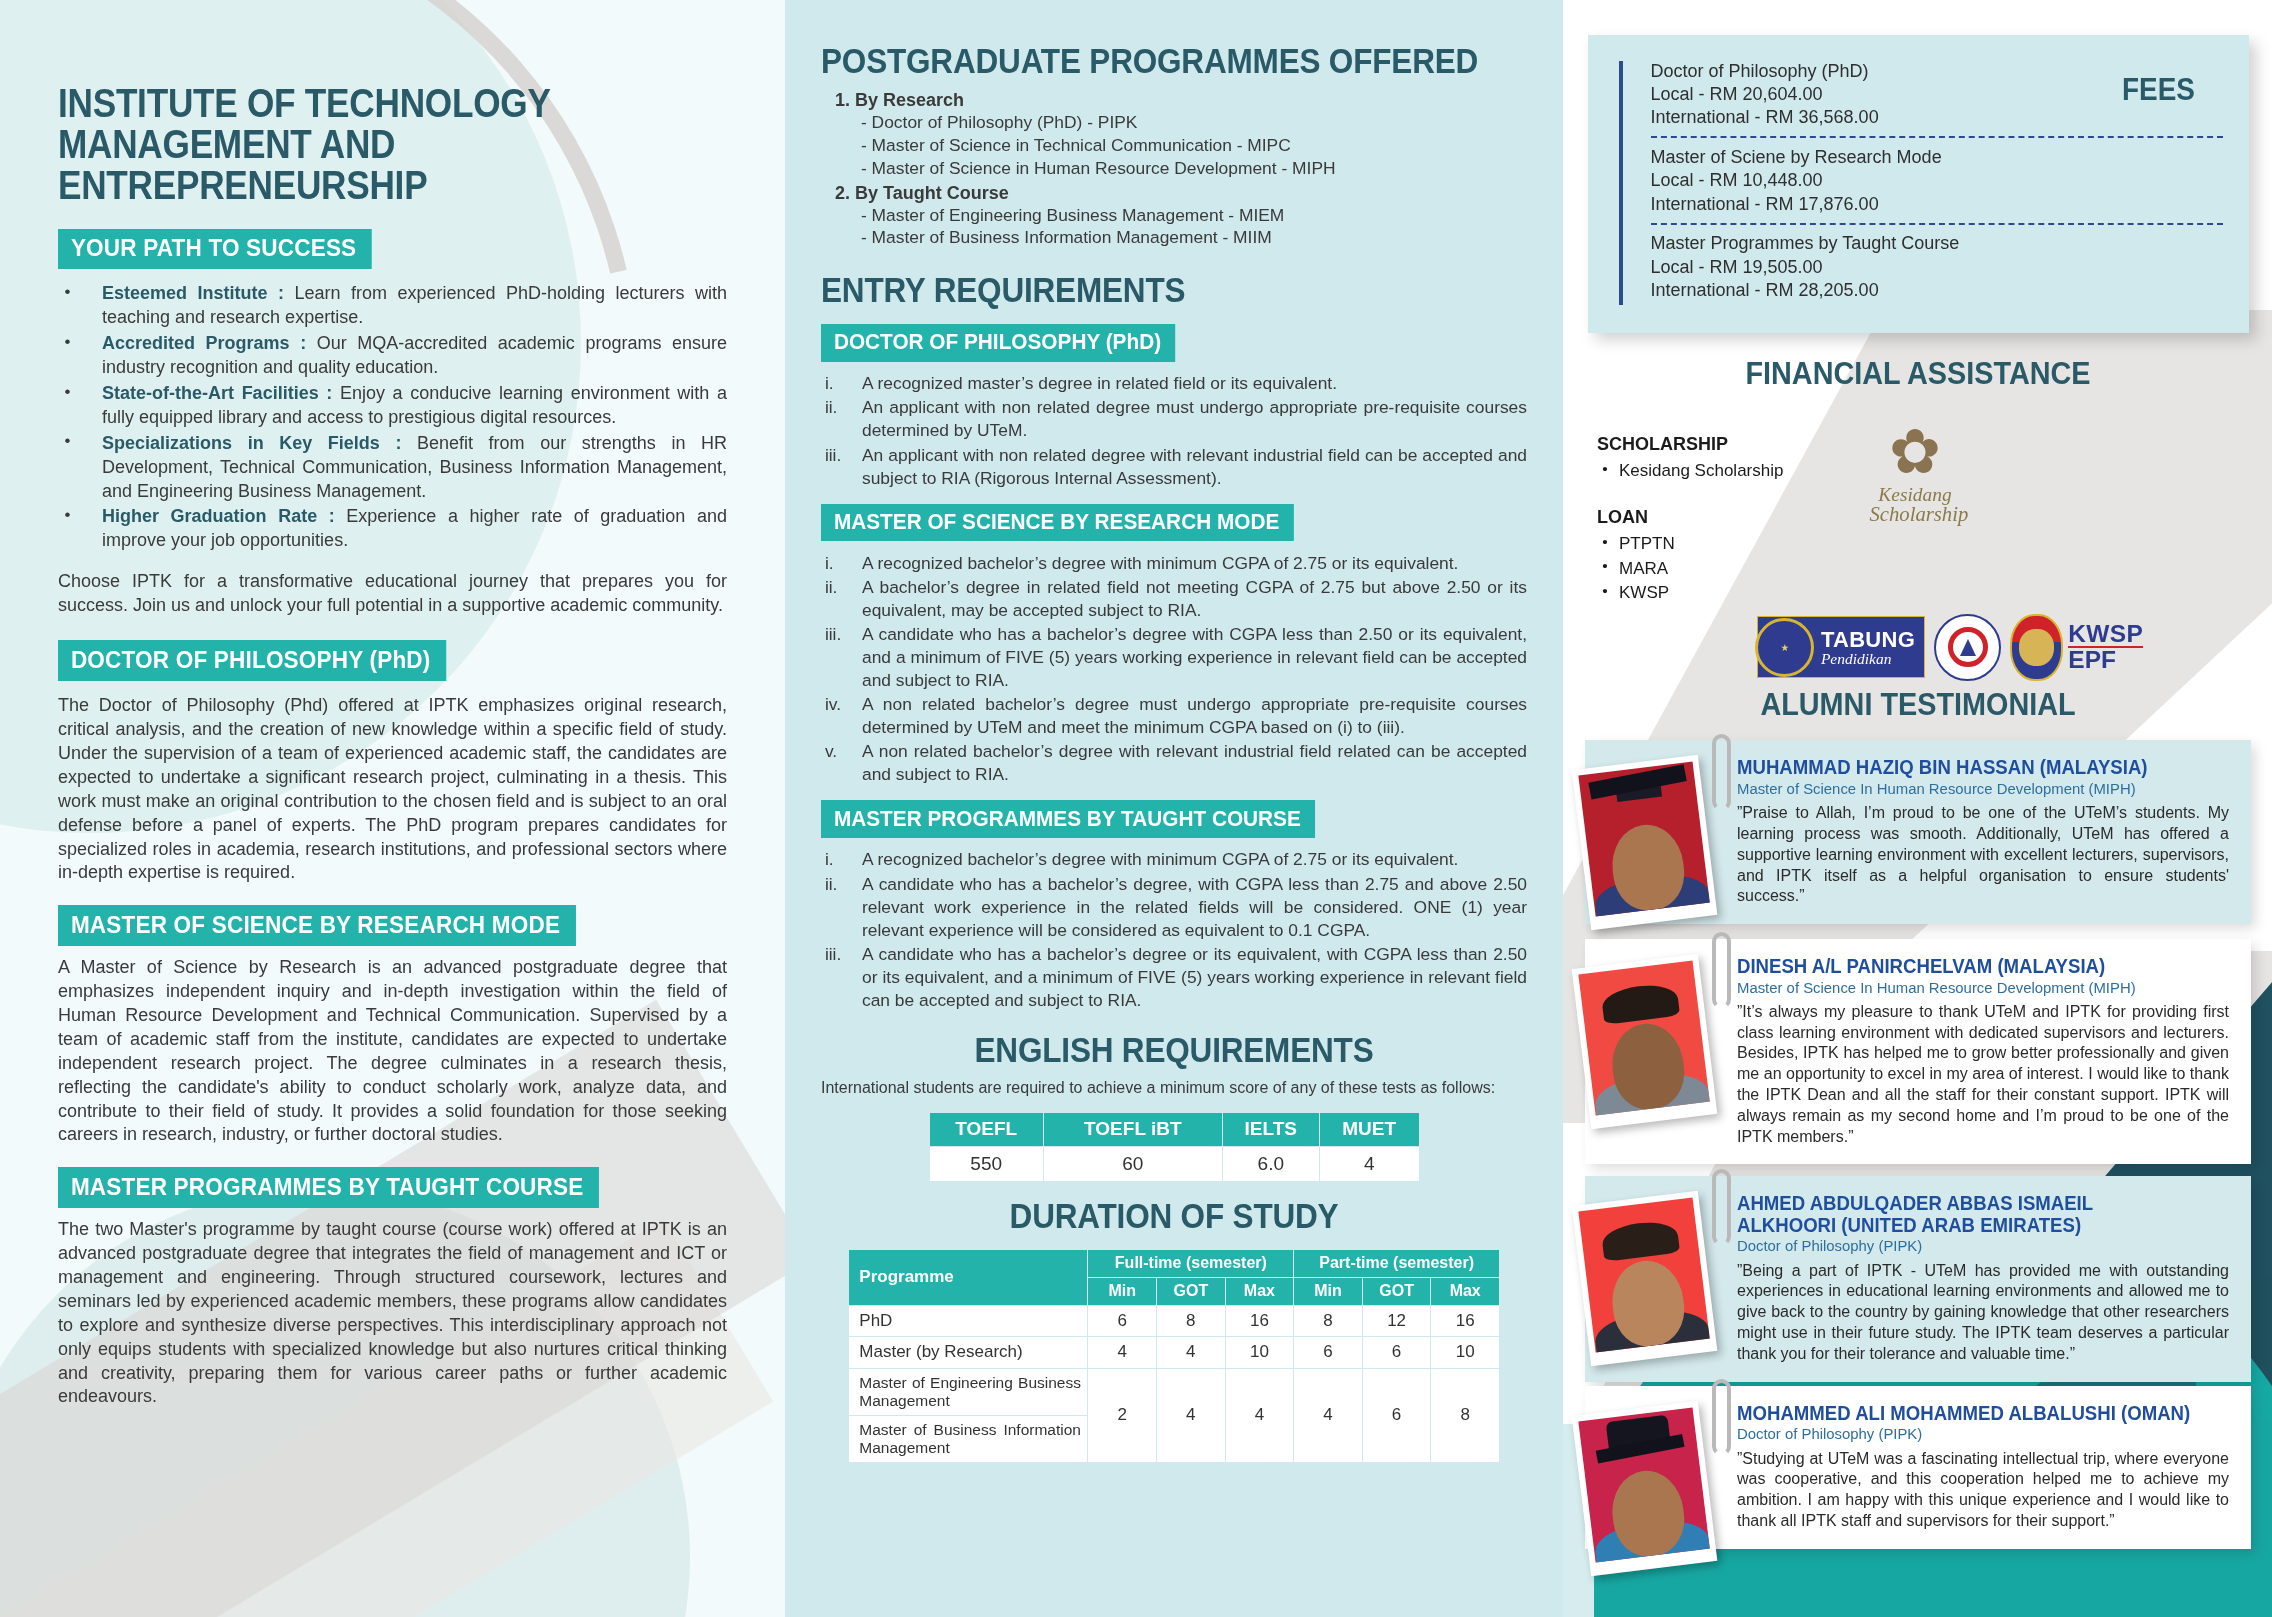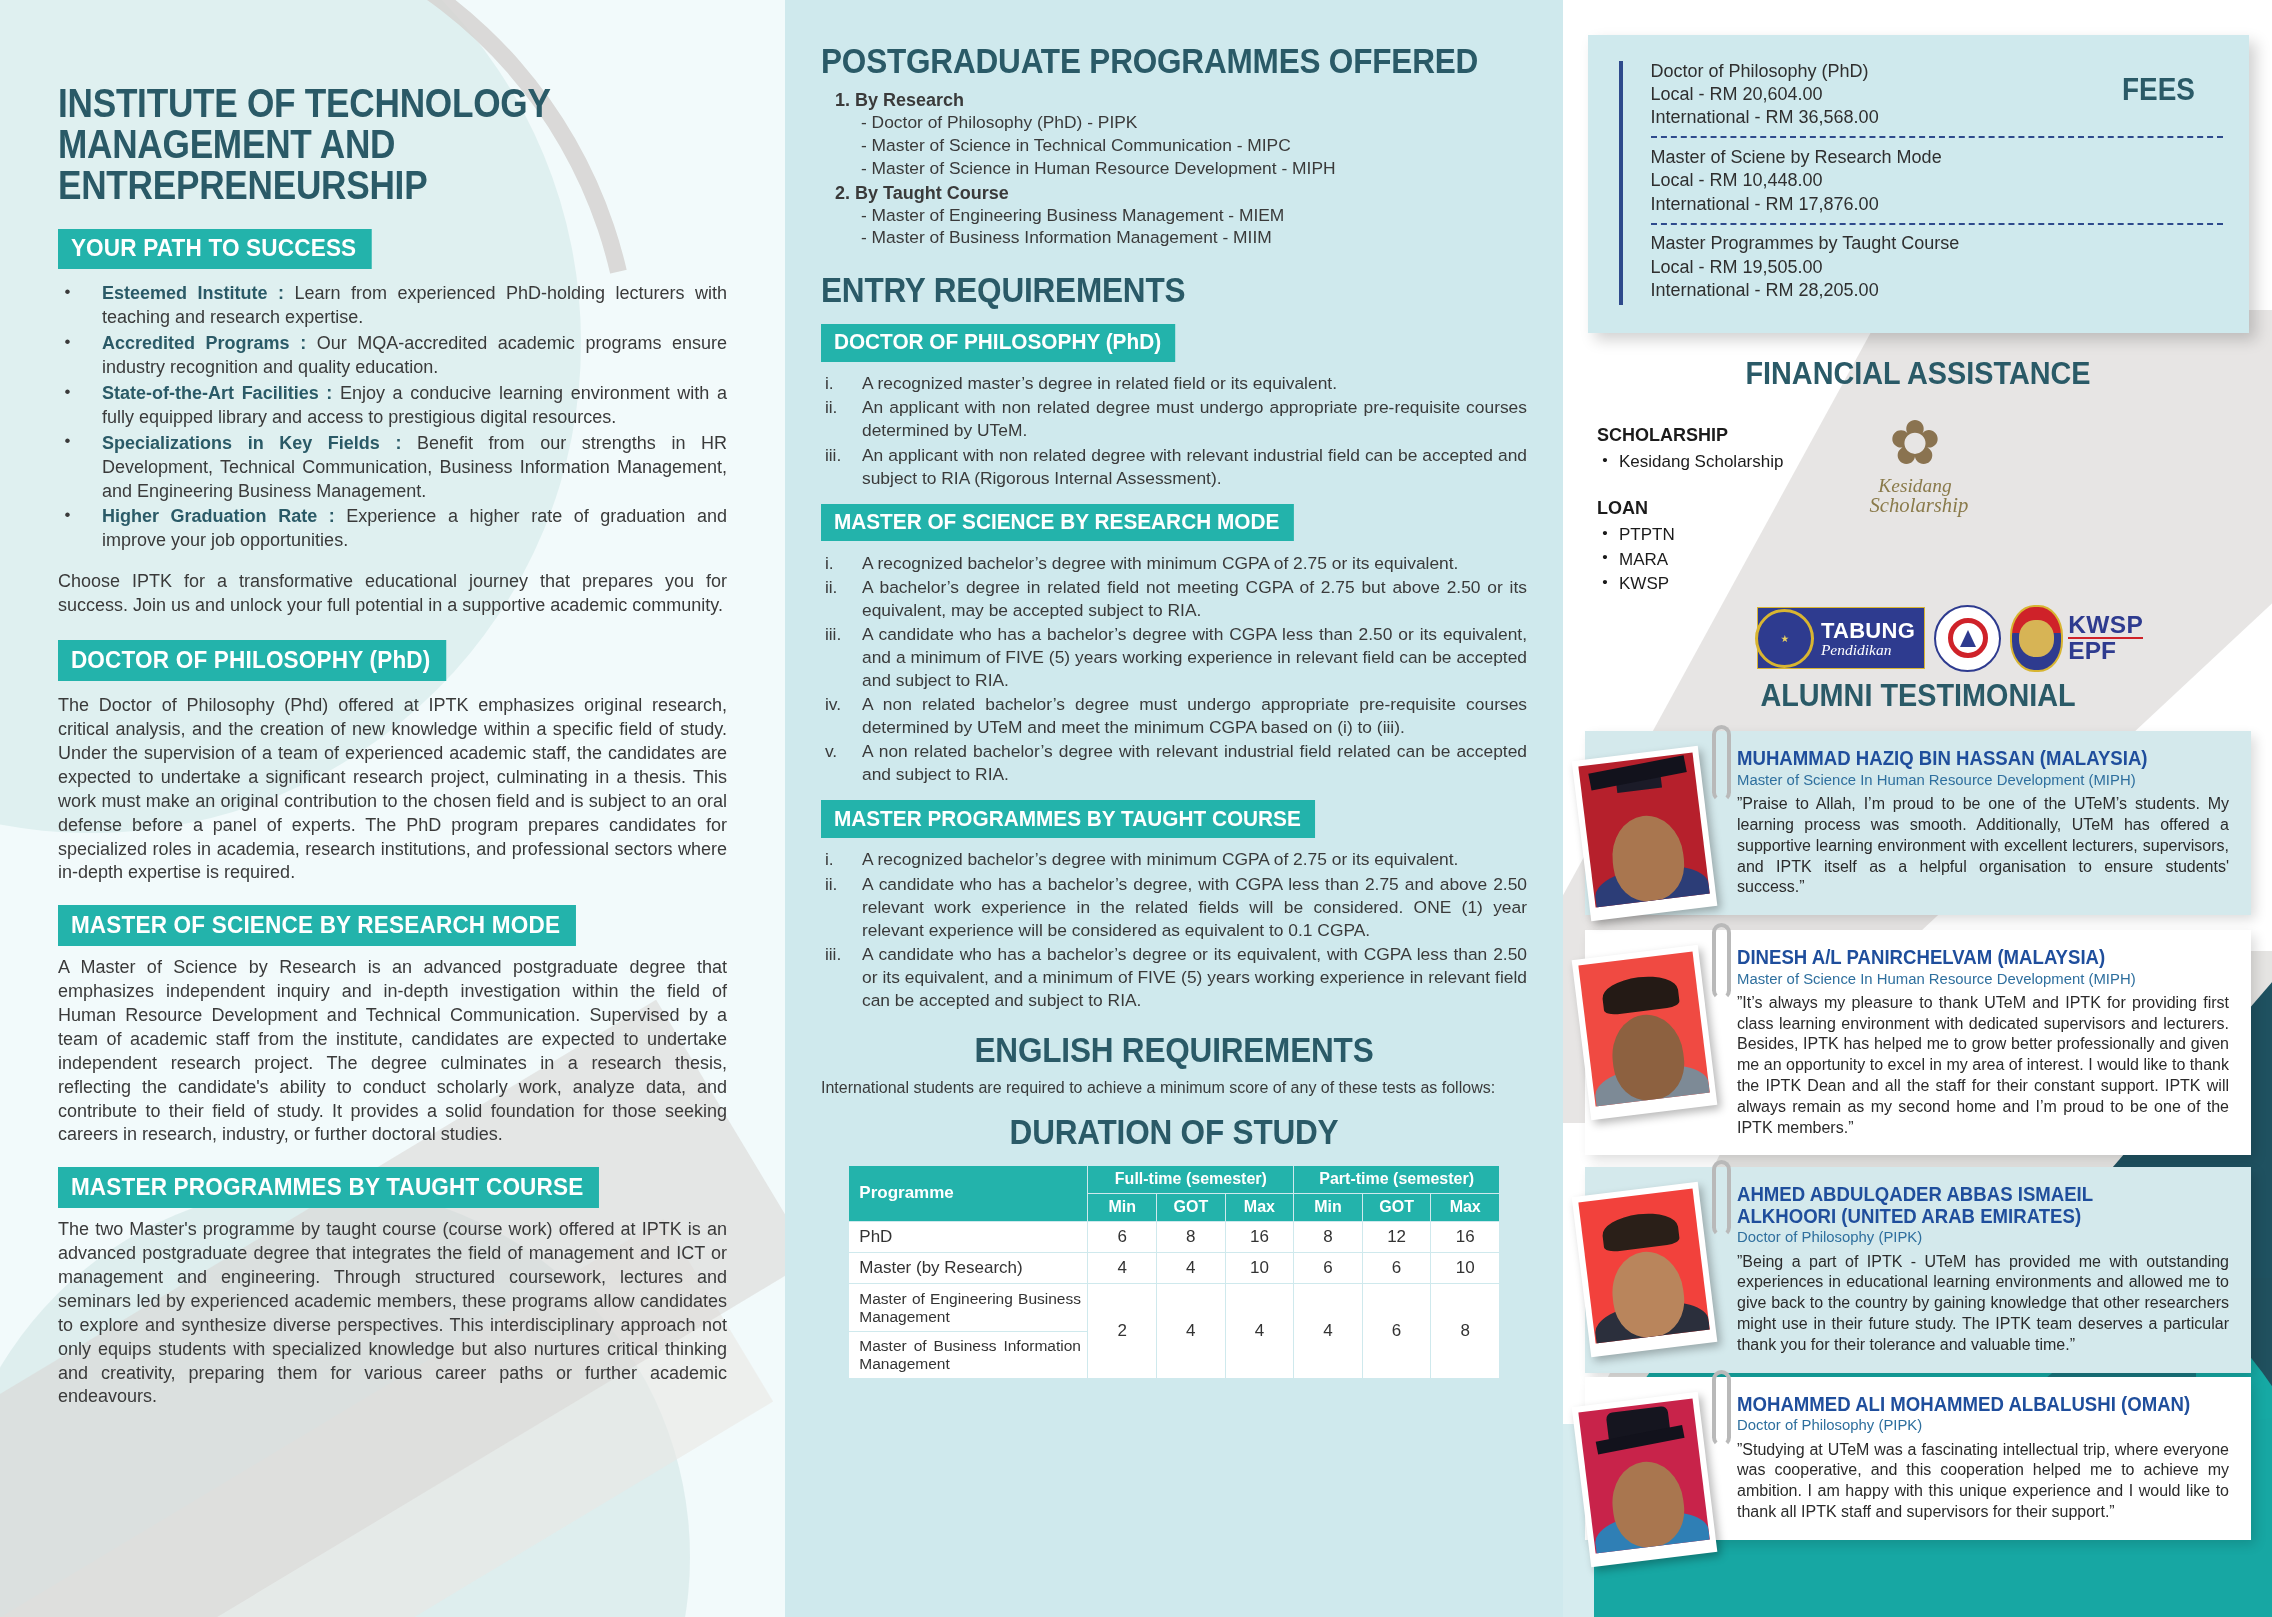--- a/index.html
+++ b/index.html
@@ -235,21 +235,21 @@
   .fee-grp { padding: 2.6px 0 6.5px 0; }
   .fee-grp + .fee-grp { border-top: 2.6px dashed #2e4a8c; padding-top: 7.7px; }
   .fee-line { font-size: 18px; line-height: 1.3; color: #2f2f2f; }
 
   h2.rt {
     font-family: "Liberation Sans Narrow", "Liberation Sans", sans-serif;
     font-size: 32px; font-weight: bold; color: #2a5a67;
     text-align: center; transform: scaleX(.9); margin-top: 22px;
   }
 
-  .fa-wrap { position: relative; height: 271px; margin-top: 11px; }
+  .fa-wrap { position: relative; height: 271px; margin-top: 20px; }
   .fa-left { position: absolute; left: 34px; top: 22px; width: 213px; }
   .fa-head { font-size: 18px; font-weight: bold; color: #1b1b1b; margin-bottom: 3.9px; }
   .fa-item { font-size: 17px; color: #1b1b1b; padding-left: 22px; position: relative; line-height: 1.45; }
   .fa-item::before { content: "\2022"; position: absolute; left: 5.2px; top: -1.3px; font-size: 15.5px; }
   .fa-gap { height: 23px; }
 
   .kesidang { position: absolute; left: 284px; top: 9px; width: 136px; text-align: center; }
   .kes-flower { font-size: 62px; color: #8a7350; line-height: 1; }
   .kes-text {
     font-family: "Liberation Serif", serif; font-style: italic;
@@ -458,20 +458,36 @@
     <ol class="roman">
       <li><span class="rn">i.</span><span>A recognized bachelor’s degree with minimum CGPA of 2.75 or its equivalent.</span></li>
       <li><span class="rn">ii.</span><span>A candidate who has a bachelor’s degree, with CGPA less than 2.75 and above 2.50 relevant work experience in the related fields will be considered. ONE (1) year relevant experience will be considered as equivalent to 0.1 CGPA.</span></li>
       <li><span class="rn">iii.</span><span>A candidate who has a bachelor’s degree or its equivalent, with CGPA less than 2.50 or its equivalent, and a minimum of FIVE (5) years working experience in relevant field can be accepted and subject to RIA.</span></li>
     </ol>
 
     <div style="height:17px"></div>
     <h2 class="big center">ENGLISH REQUIREMENTS</h2>
     <p class="mid-body" style="margin-top:6.5px">International students are required to achieve a minimum score of any of these tests as follows:</p>
 
+    <table class="eng">
+      <tbody>
+          <tr>
+        <th>TOEFL</th>
+        <th>TOEFL iBT</th>
+        <th>IELTS</th>
+        <th>MUET</th>
+      </tr>
+      <tr>
+        <td>550</td>
+        <td>60</td>
+        <td>6.0</td>
+        <td>4</td>
+      </tr>
+    </tbody>
+      </table>
 
     <div style="height:14px"></div>
     <h2 class="big center">DURATION OF STUDY</h2>
 
     <table class="dur">
       <colgroup>
         <col style="width:213px">
           <col style="width:61px">
           <col style="width:61px">
           <col style="width:61px">

